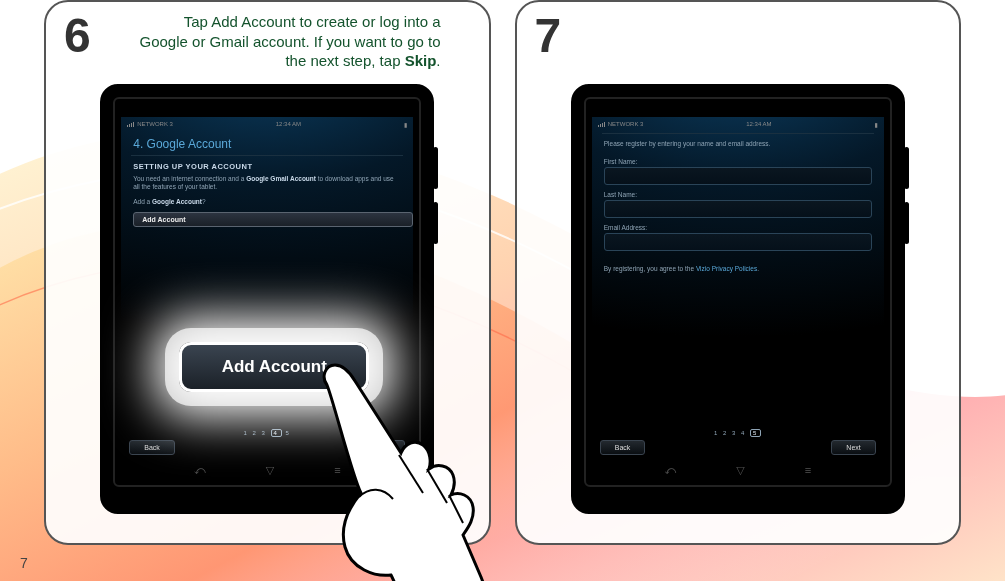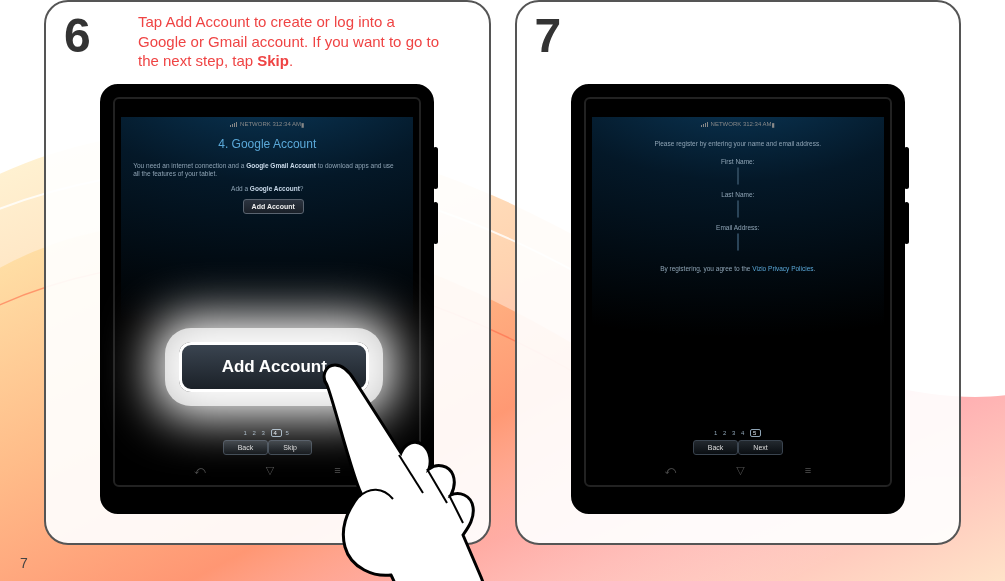--- a/index.html
+++ b/index.html
@@ -47,22 +47,22 @@
       font-size: 48px;
       font-weight: 700;
       color: #333;
       line-height: 1;
       width: 60px;
       text-align: left;
       flex-shrink: 0;
     }
     .step-text {
       font-size: 15px;
-      color: #ef4444;
-      text-align: left;
+      color: #14532d;
+      text-align: right;
       line-height: 1.3;
       padding-right: 30px;
       flex: 1;
     }
     .step-text b { font-weight: 700; }
     .tablet {
       margin-top: 8px;
       width: 334px;
       height: 430px;
       border: 3px solid #000;
@@ -92,21 +92,20 @@
     }
     .screen {
       flex: 1;
       background: radial-gradient(ellipse 500px 260px at 50% -40px, #0b3a5c 0%, #041828 40%, #000 100%);
       display: flex;
       flex-direction: column;
       font-size: 8px;
       color: #bbb;
       overflow: hidden;
       position: relative;
-      align-items: center;
     }
     .status-bar {
       height: 14px;
       display: flex;
       align-items: center;
       justify-content: space-between;
       padding: 0 6px;
       font-size: 6px;
       color: #888;
     }
@@ -305,20 +304,21 @@
               </span>
               <span>NETWORK 3</span>
             </div>
             <div>12:34 AM</div>
             <div class="status-right">
               <span>▮</span>
             </div>
           </div>
           <div class="screen-title">4. Google Account</div>
           <div class="divider"></div>
+          <div class="section-label">SETTING UP YOUR ACCOUNT</div>
           <div class="body-text">
             <span>You need an internet connection and a </span><b>Google Gmail Account</b><span> to download apps and use all the features of your tablet.</span>
           </div>
           <div class="body-text">
             <span>Add a </span><b>Google Account</b><span>?</span>
           </div>
           <div class="small-btn">Add Account</div>
 
           <div class="bottom-bar">
             <div class="pager">

